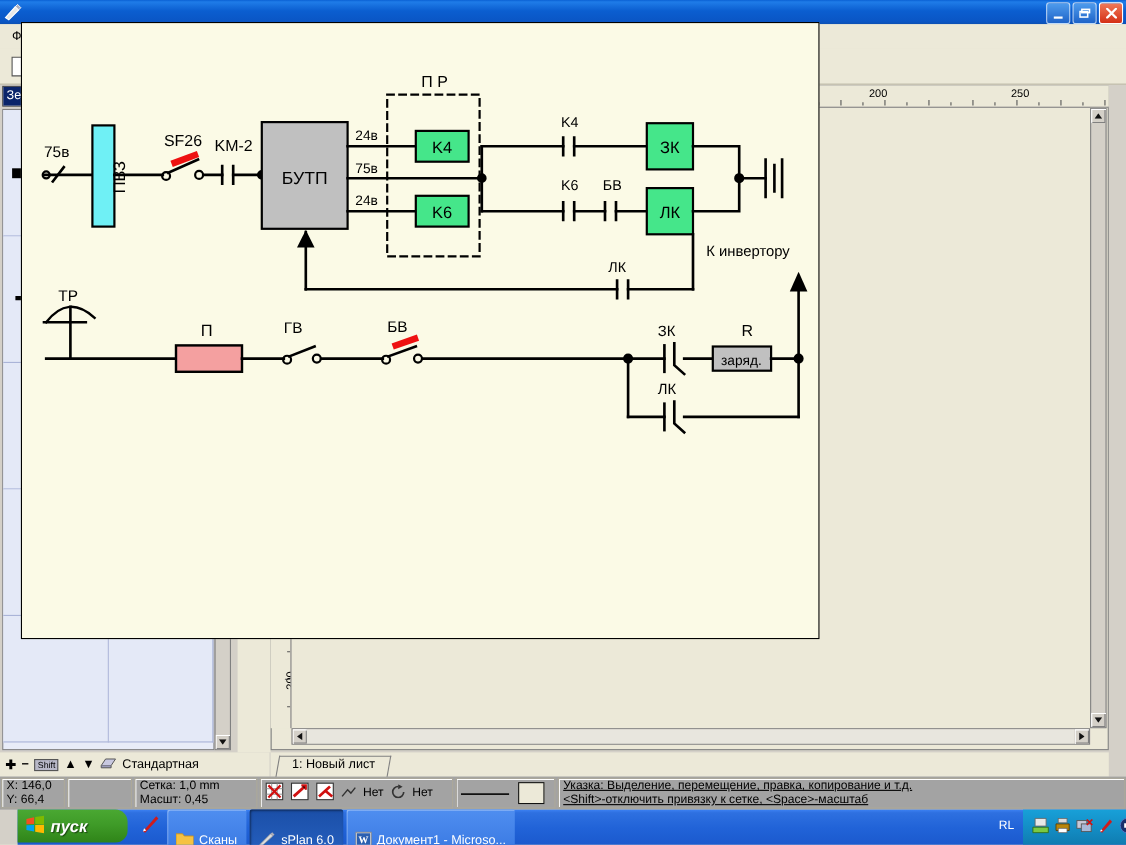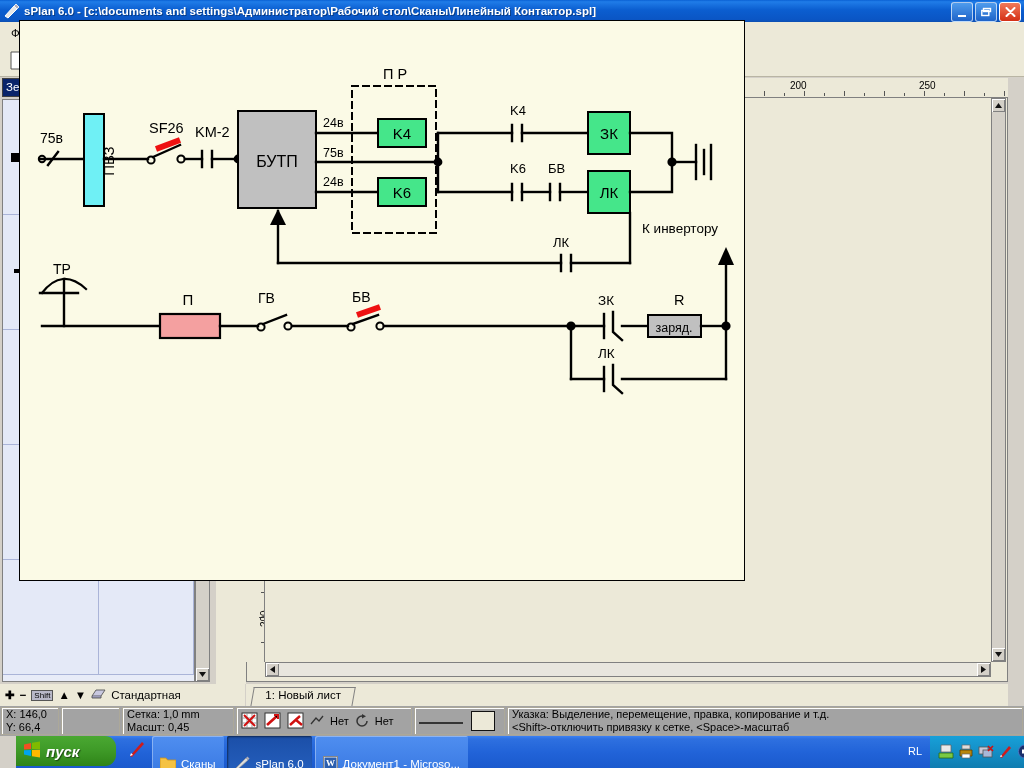--- a/index.html
+++ b/index.html
@@ -212,21 +212,20 @@
 
 <div id="app">
 
   <div class="titlebar">
     <div class="tb-icon">
       <svg width="18" height="16" viewBox="0 0 18 16">
         <path d="M2 13 L11 3 L14 6 L5 15 Z" fill="#e8e8e8" stroke="#fff" stroke-width="1"></path>
         <path d="M11 3 L13 1 L16 4 L14 6 Z" fill="#b0b0c0" stroke="#fff" stroke-width="0.8"></path>
       </svg>
     </div>
-    <div class="tb-text">sPlan 6.0 - [c:\documents and settings\Администратор\Рабочий стол\Сканы\Линейный Контактор.spl]</div>
     <div class="tb-buttons">
       <div class="tb-btn">
         <span style="display:block;width:8px;height:2px;background:#fff;margin-top:7px;"></span>
       </div>
       <div class="tb-btn">
         <svg width="11" height="10" viewBox="0 0 11 10">
             <rect x="2.5" y="1.5" width="7" height="3" fill="none" stroke="#fff" stroke-width="1.4"></rect>
             <rect x="0.8" y="3.5" width="7" height="5" fill="none" stroke="#fff" stroke-width="1.4"></rect>
           </svg>
       </div>
@@ -860,21 +859,21 @@
           </svg>
       </span>
       <span>Нет</span>
     </div>
     <div class="sbcell" style="width:91px;gap:8px;">
       <span><svg width="44" height="4" viewBox="0 0 44 4">
             <path d="M0 2 h44" stroke="#111" stroke-width="1.6"></path>
           </svg></span>
       <span style="display:inline-block;width:22px;height:18px;border:1.4px solid #111;background:#ece9d8;"></span>
     </div>
-    <div class="sbcell" style="flex:1;">
+    <div class="sbcell" style="flex:1;text-decoration:underline;">
       <div class="two">
         <div>Указка: Выделение, перемещение, правка, копирование и т.д.</div>
         <div>&lt;Shift&gt;-отключить привязку к сетке, &lt;Space&gt;-масштаб</div>
       </div>
     </div>
   </div>
 
   <div class="taskbar">
     <div class="startbtn">
       <span>

